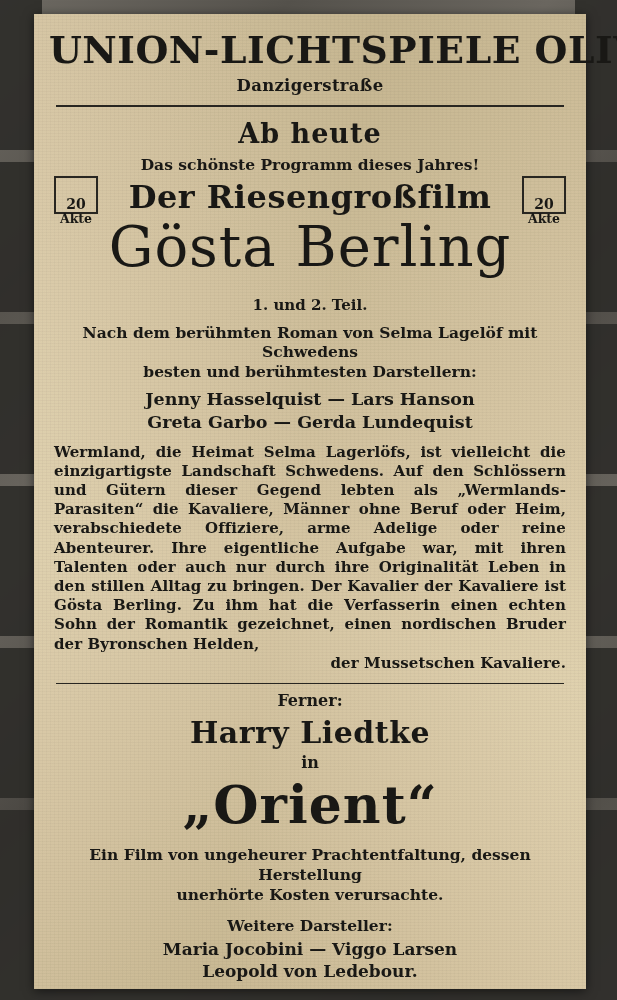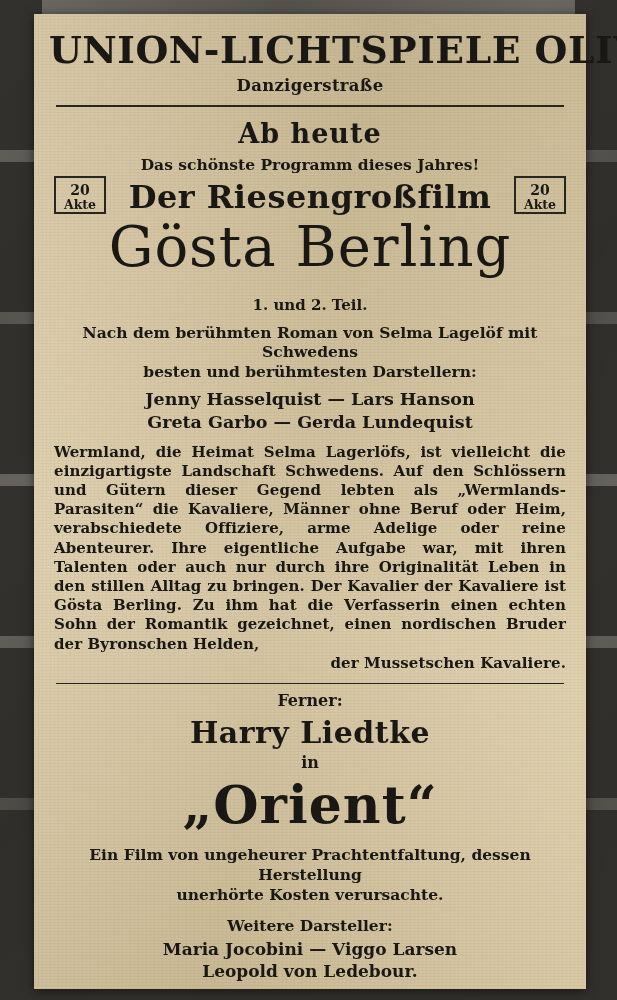--- a/index.html
+++ b/index.html
@@ -98,28 +98,28 @@
   }
 
   .akte-row {
     position: relative;
     margin-top: 2px;
     height: 112px;
   }
   .akte-box {
     position: absolute;
     top: 0;
-    width: 52px;
+    width: 44px;
     height: 38px;
     border: 2.2px solid #2a2823;
     text-align: center;
     font-size: 13px;
     font-weight: bold;
     line-height: 1.15;
-    padding-top: 4px;
+    padding-top: 18px;
     box-sizing: border-box;
   }
   .akte-box.left { left: 0; }
   .akte-box.right { right: 0; }
   .akte-num { display: block; font-size: 14px; }
   .akte-word { display: block; font-size: 12.5px; }
 
   .riesen {
     text-align: center;
     font-size: 32px;

